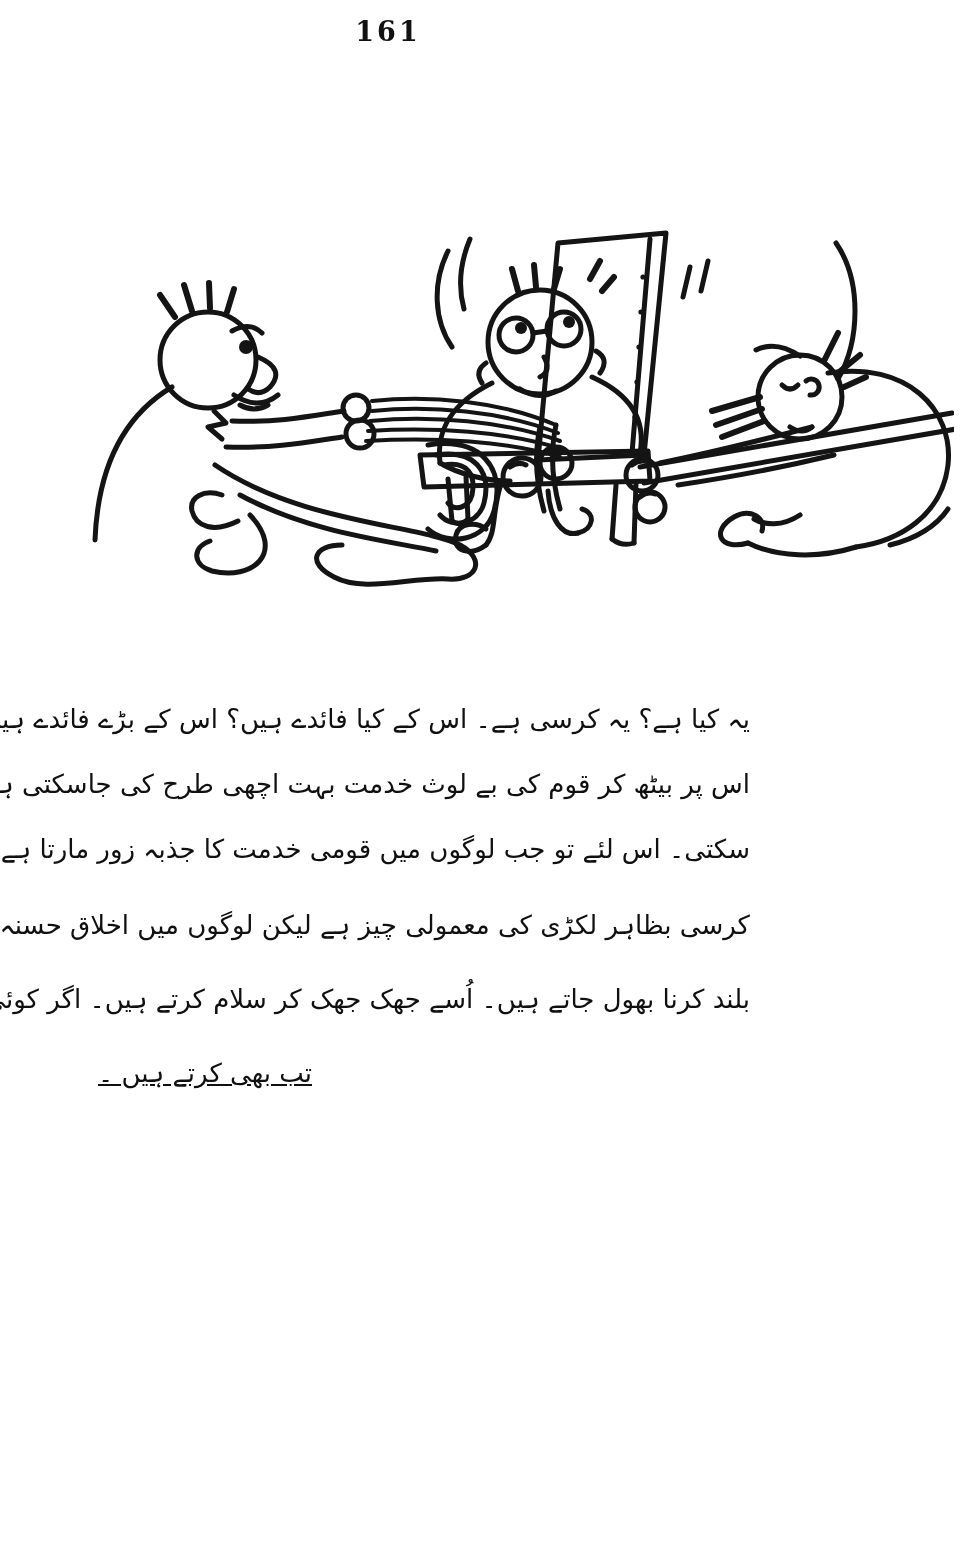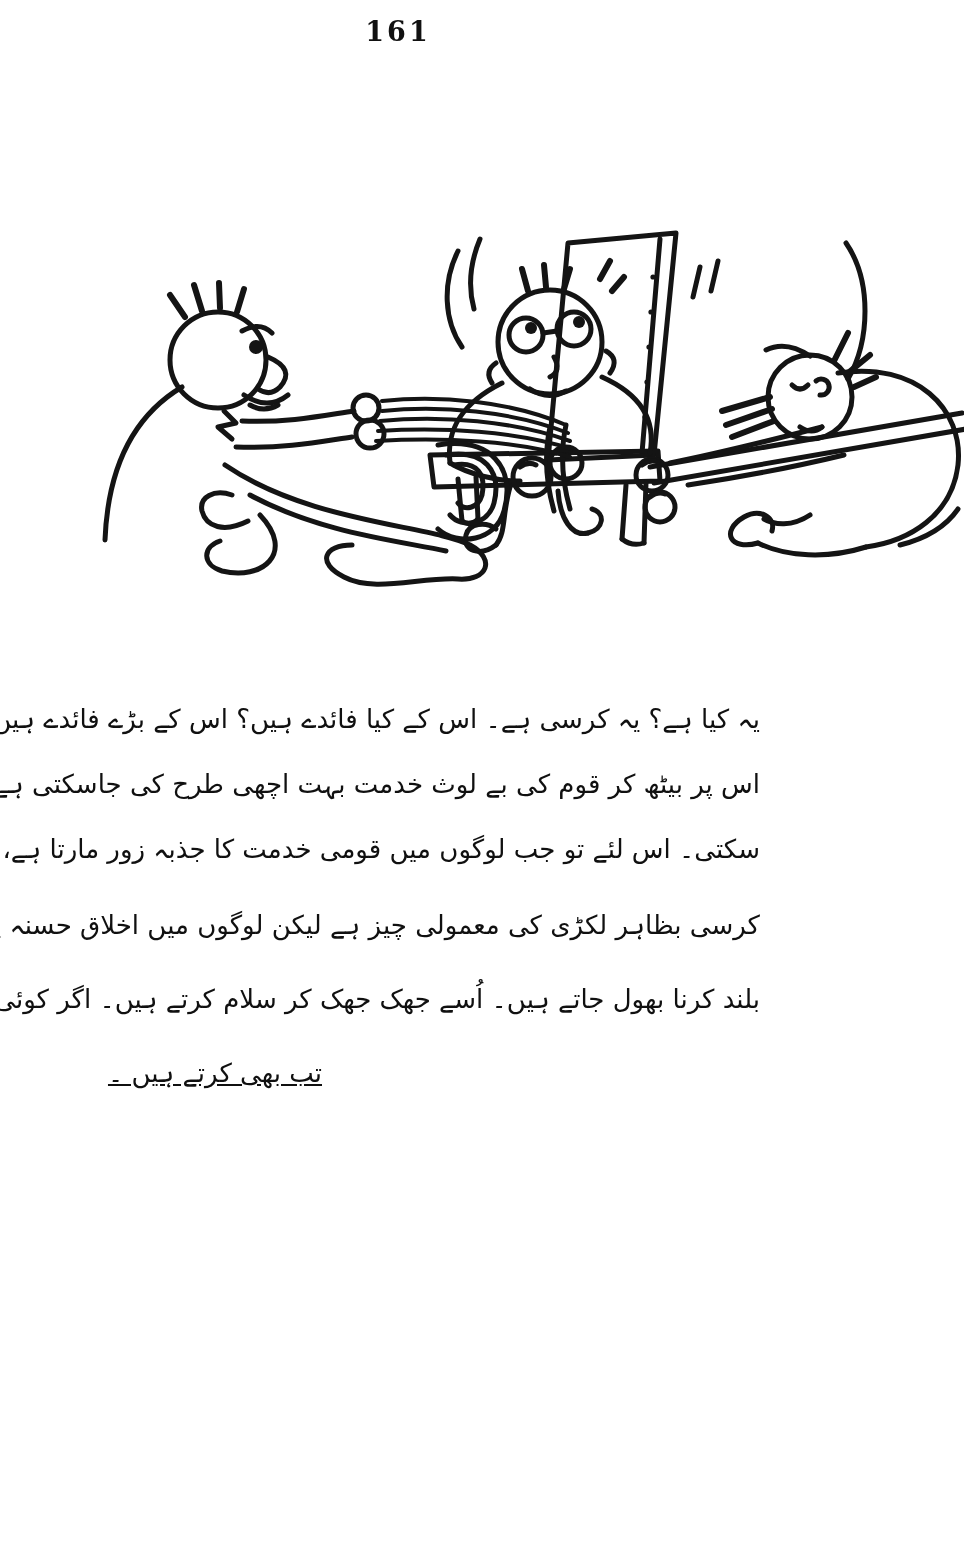--- a/index.html
+++ b/index.html
@@ -4,21 +4,21 @@
 <style>
   html,body{margin:0;padding:0;}
   body{
     width:968px;height:1563px;
     background:#ffffff;
     color:#151515;
     font-family:"DejaVu Sans",sans-serif;
     overflow:hidden;
     position:relative;
   }
-  .page{width:776px;height:1563px;position:relative;padding-left:10px;}
+  .page{width:776px;height:1563px;position:relative;}
 
   .page-number{
     padding-top:16px;
     text-align:center;
     font-family:"DejaVu Serif",serif;
     font-weight:bold;
     font-size:27px;
     letter-spacing:3px;
     color:#111;
   }

